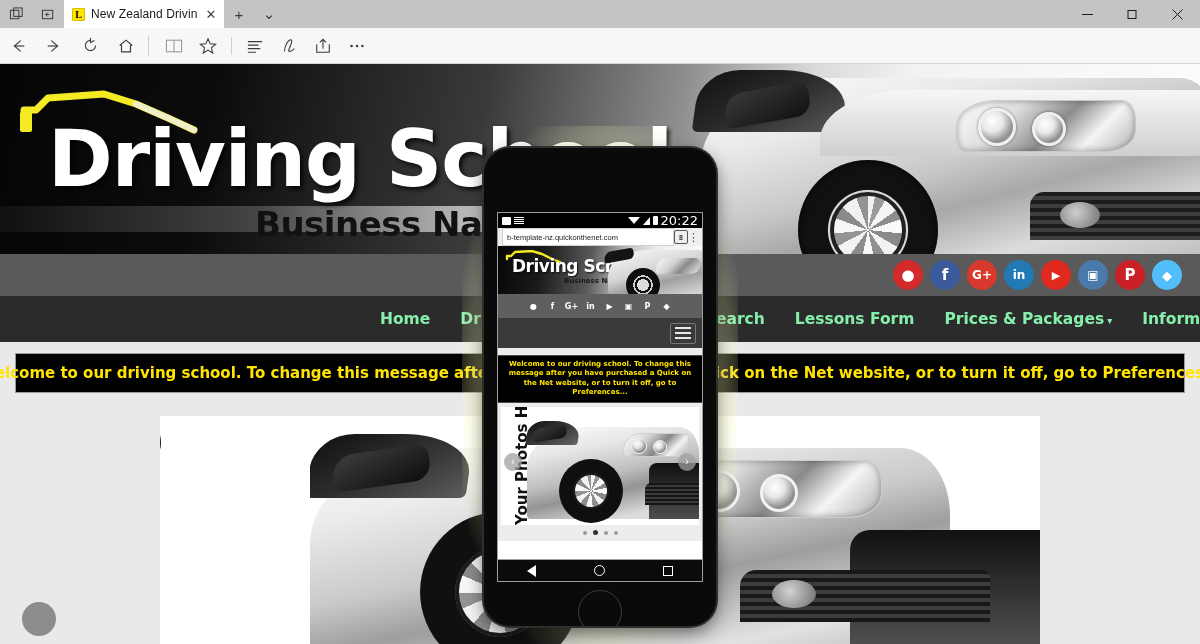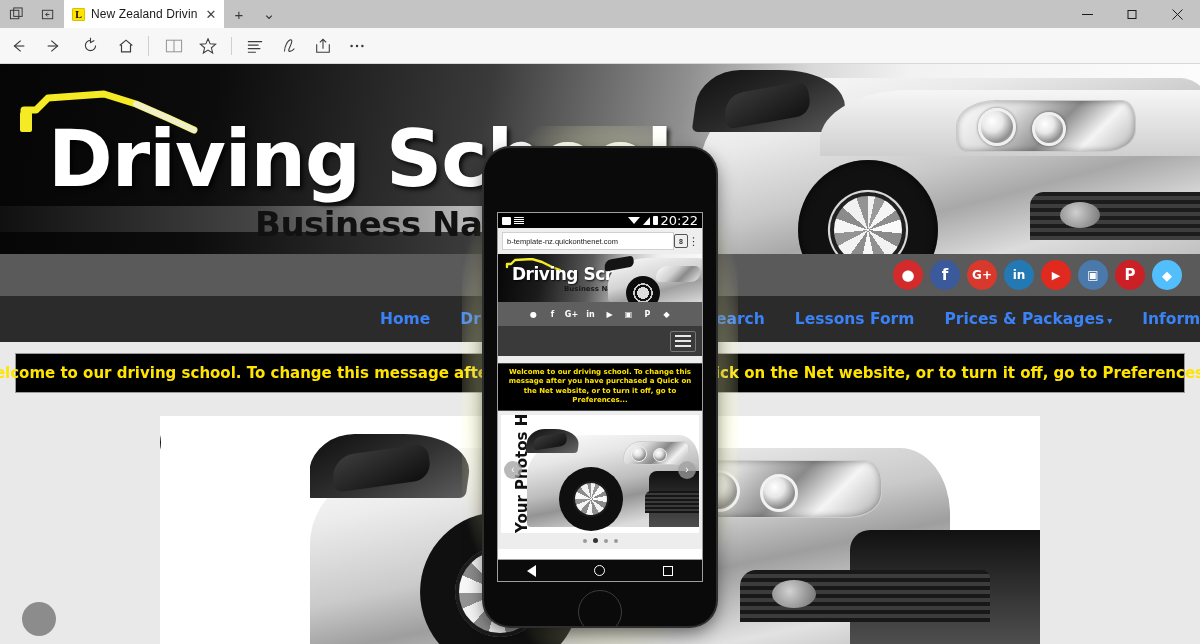--- a/index.html
+++ b/index.html
@@ -194,21 +194,21 @@
   .sic.tw  { background:#53befc; font-size:13px; }
 
   
   .nav-bar {
     position:absolute; top:232px; left:0; width:1200px; height:46px;
     background:#2b2b2b;
     display:flex; align-items:center; gap:30px;
     padding-left:380px;
   }
   .nav-item {
-    color:#3b82f6; font-size:15.5px; font-weight:bold;
+    color:#86efac; font-size:15.5px; font-weight:bold;
     font-family:"DejaVu Sans", sans-serif;
     white-space:nowrap;
   }
   .nav-item .caret { font-size:10px; margin-left:3px; }
 
   
   .banner-wrap {
     position:absolute; top:278px; left:0; width:1200px; height:62px;
     background:#e9e9e9;
     display:flex; align-items:center; justify-content:center;
@@ -329,21 +329,21 @@
   .sb-left { display:flex; gap:3px; align-items:center; }
   .sb-ico { width:9px; height:8px; background:#fff; border-radius:1px; }
   .sb-ico.b { width:10px; background: repeating-linear-gradient(180deg,#fff 0 1px,#000 1px 2px); }
   .sb-right { margin-left:auto; display:flex; gap:3px; align-items:center; }
   .sb-time { font-size:13px; letter-spacing:0; }
   .tri-wifi { width:0; height:0; border-left:6px solid transparent; border-right:6px solid transparent; border-top:7px solid #fff; }
   .tri-sig { width:0; height:0; border-left:7px solid transparent; border-bottom:8px solid #fff; }
   .batt { width:5px; height:9px; background:#fff; border-radius:1px; }
 
   .phone-urlbar {
-    height:26px; background:#eeeeee; display:flex; align-items:center;
+    height:18px; background:#eeeeee; display:flex; align-items:center;
     padding:0 4px; 
   }
   .phone-url {
     flex:1; height:18px; background:#fff; border:1px solid #d0d0d0;
     display:flex; align-items:center; padding:0 4px;
     font-size:7.5px; color:#222; white-space:nowrap; overflow:hidden;
   }
   .phone-tabs {
     width:14px; height:14px; border:1px solid #555; border-radius:2px;
     display:flex; align-items:center; justify-content:center;

